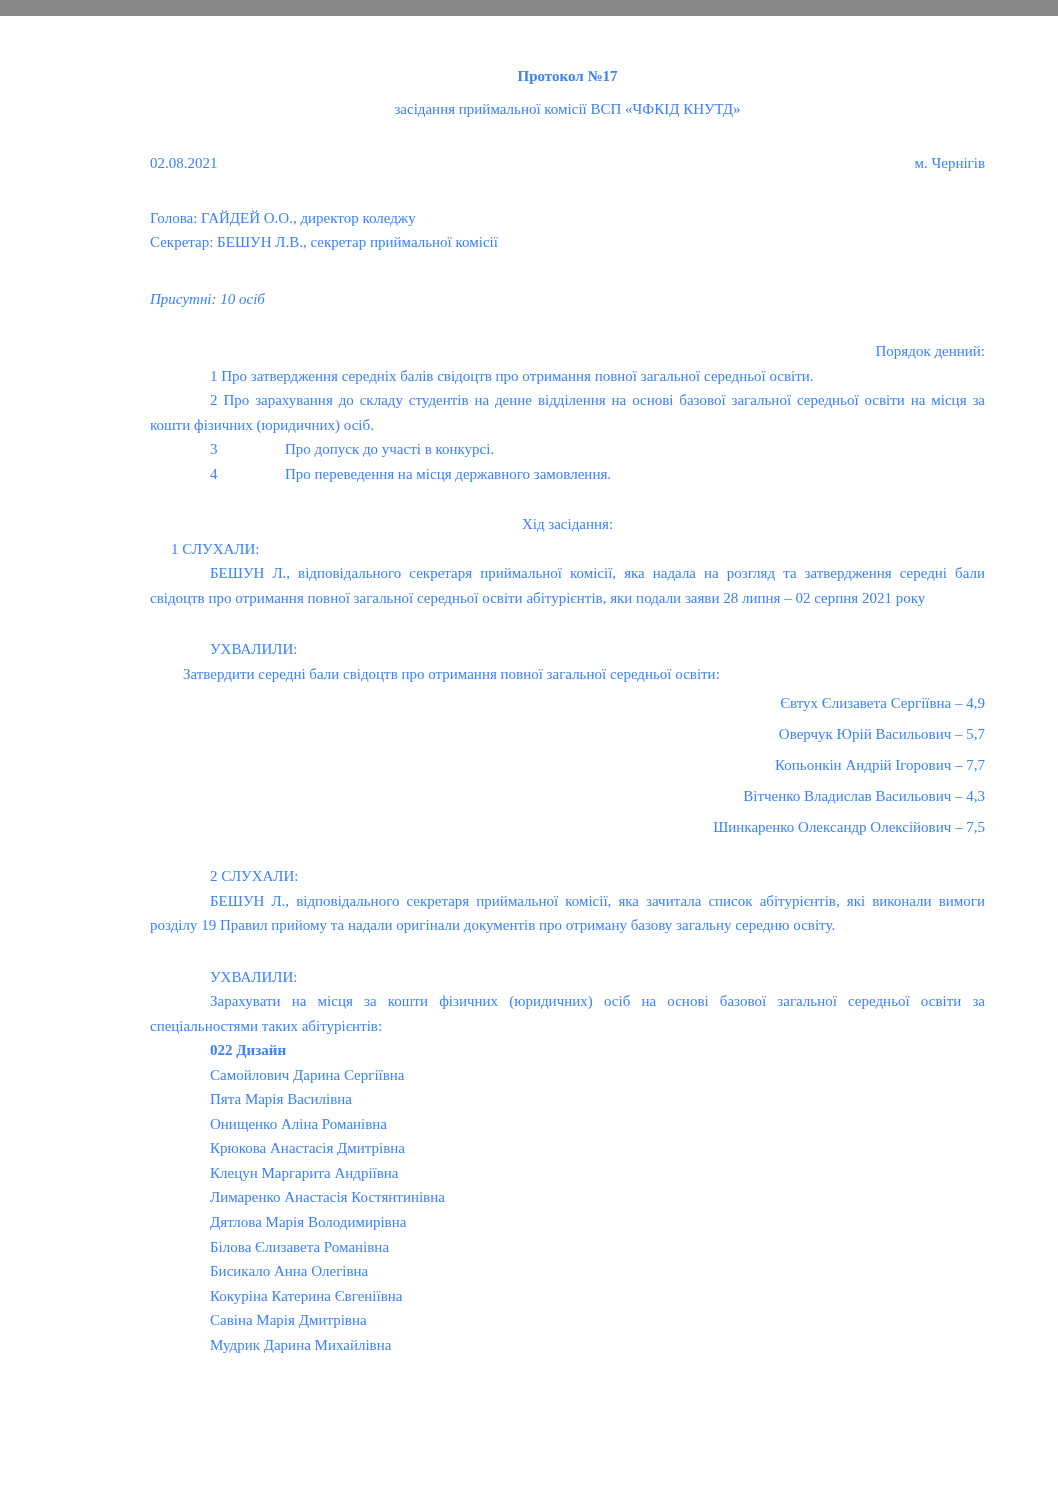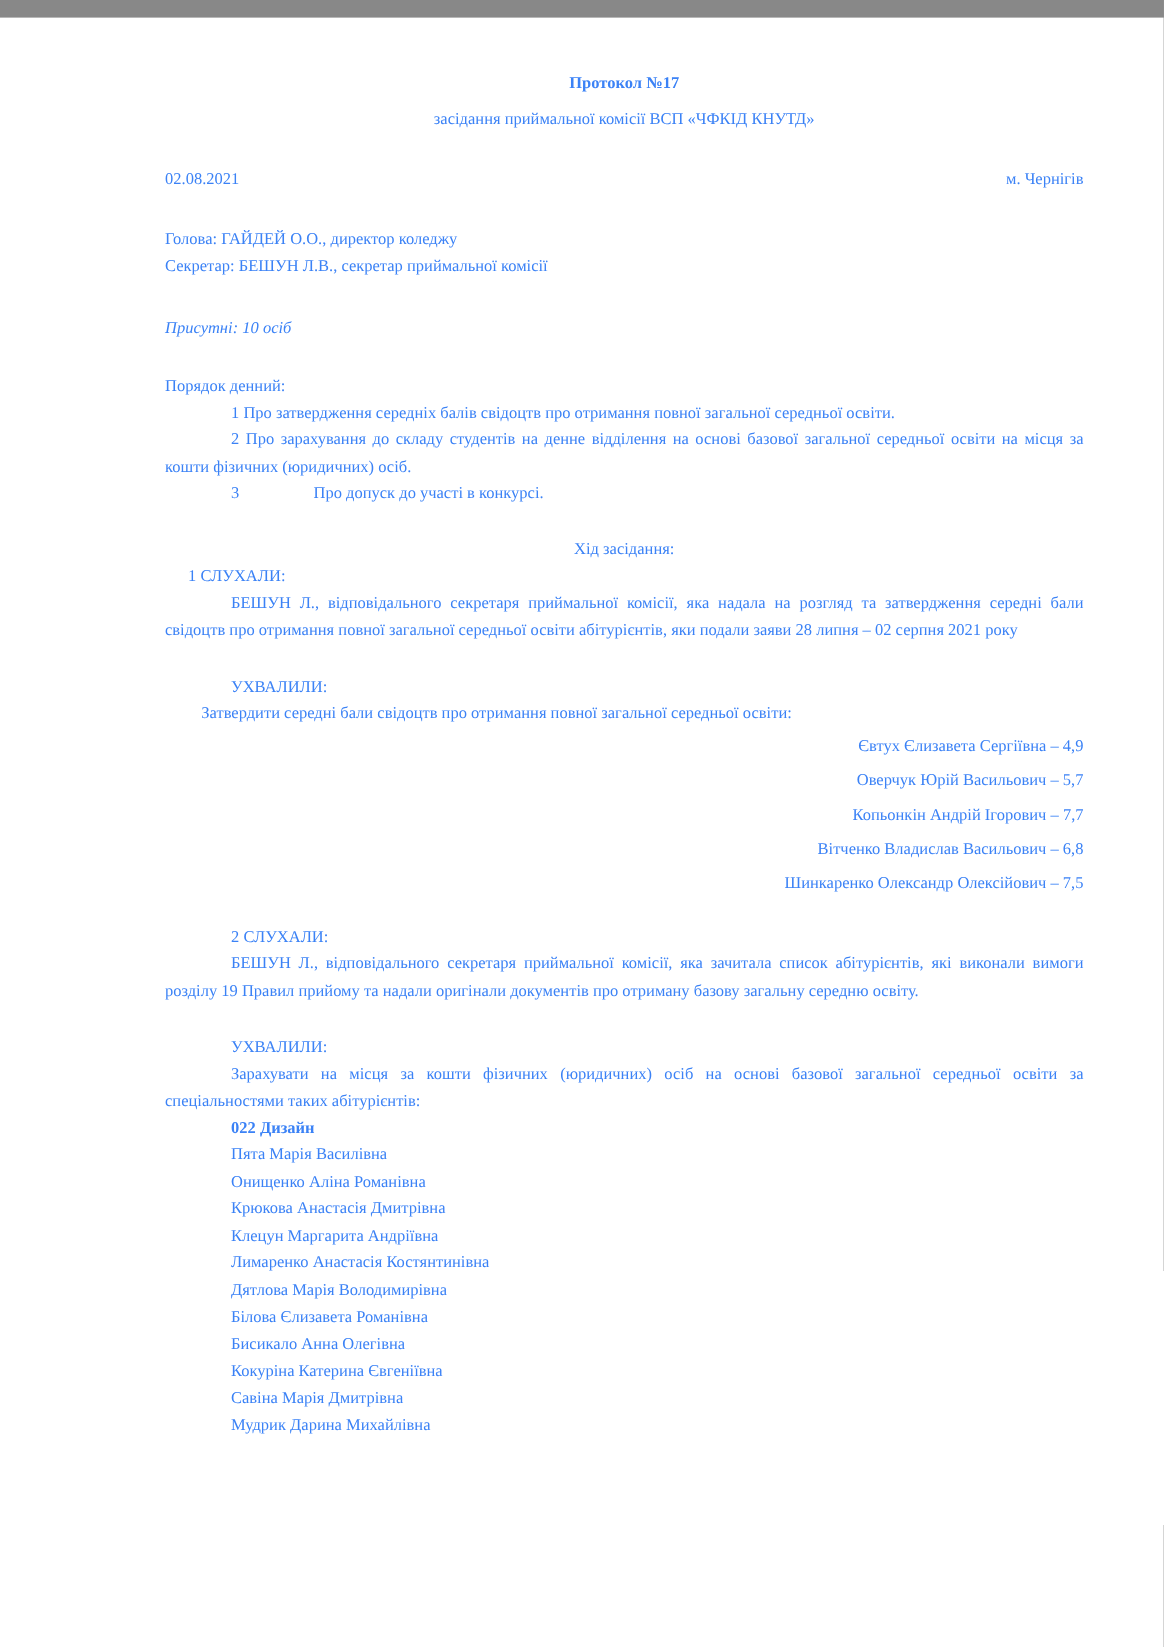--- a/index.html
+++ b/index.html
@@ -19,21 +19,21 @@
   p { margin: 0; }
 
   .doc-title    { text-align: center; font-weight: bold; margin-bottom: 8px; }
   .doc-subtitle { text-align: center; margin-bottom: 30px; }
 
   .date-row { display: flex; justify-content: space-between; margin-bottom: 30px; }
 
   .officials { margin-bottom: 32px; }
   .attendees { margin-bottom: 28px; font-style: italic; }
 
-  .agenda-heading { text-align: left; }
+  .agenda-heading { text-align: right; }
   .agenda-para { text-align: justify; text-indent: 60px; }
   .agenda-tab { padding-left: 60px; }
   .agenda-tab .num { display: inline-block; width: 75px; }
 
   .proceedings-heading { text-align: center; margin-top: 26px; }
 
   .heard-1 { padding-left: 21px; }
   .heard-2 { padding-left: 60px; margin-top: 24px; }
   .speech { text-align: justify; text-indent: 60px; }
 
@@ -69,46 +69,48 @@
   <p class="attendees">Присутні: 10 осіб</p>
 
   <p class="agenda-heading">Порядок денний:</p>
 
   <p class="agenda-para"><span>1</span> <span>Про затвердження середніх балів свідоцтв про отримання повної загальної середньої освіти.</span></p>
 
   <p class="agenda-para"><span>2</span> <span>Про зарахування до складу студентів на денне відділення на основі базової загальної середньої освіти на місця за кошти фізичних (юридичних) осіб.</span></p>
 
   <p class="agenda-tab"><span class="num">3</span><span>Про допуск до участі в конкурсі.</span></p>
 
+  <p class="agenda-tab"><span class="num">4</span><span>Про переведення на місця державного замовлення.</span></p>
 
   <p class="proceedings-heading">Хід засідання:</p>
 
   <p class="heard-1">1 СЛУХАЛИ:</p>
   <p class="speech">БЕШУН Л.,  відповідального секретаря приймальної комісії, яка надала на розгляд та затвердження середні бали свідоцтв про отримання повної загальної середньої освіти абітурієнтів, яки подали заяви 28 липня – 02 серпня 2021 року</p>
 
   <p class="resolution-heading">УХВАЛИЛИ:</p>
   <p class="resolution-intro-1">Затвердити середні бали свідоцтв про отримання повної загальної середньої освіти:</p>
 
   <ul class="scores">
       <li>Євтух Єлизавета Сергіївна – 4,9</li>
       <li>Оверчук Юрій Васильович – 5,7</li>
       <li>Копьонкін Андрій Ігорович – 7,7</li>
-      <li>Вітченко Владислав Васильович – 6,8</li>
+      <li>Вітченко Владислав Васильович – 4,3</li>
       <li>Шинкаренко Олександр Олексійович – 7,5</li>
     </ul>
 
   <p class="heard-2">2 СЛУХАЛИ:</p>
   <p class="speech">БЕШУН Л., відповідального секретаря приймальної комісії, яка зачитала список абітурієнтів, які виконали вимоги розділу 19 Правил прийому та надали оригінали документів про отриману базову загальну середню освіту.</p>
 
   <p class="resolution-heading">УХВАЛИЛИ:</p>
   <p class="resolution-intro-2">Зарахувати на місця за кошти фізичних (юридичних) осіб на основі базової загальної середньої освіти за спеціальностями таких абітурієнтів:</p>
 
   <p class="specialty">022 Дизайн</p>
 
   <ul class="students">
+      <li>Самойлович Дарина Сергіївна</li>
       <li>Пята Марія Василівна</li>
       <li>Онищенко Аліна Романівна</li>
       <li>Крюкова Анастасія Дмитрівна</li>
       <li>Клецун Маргарита Андріївна</li>
       <li>Лимаренко Анастасія Костянтинівна</li>
       <li>Дятлова Марія Володимирівна</li>
       <li>Білова Єлизавета Романівна</li>
       <li>Бисикало Анна Олегівна</li>
       <li>Кокуріна Катерина Євгеніївна</li>
       <li>Савіна Марія Дмитрівна</li>

